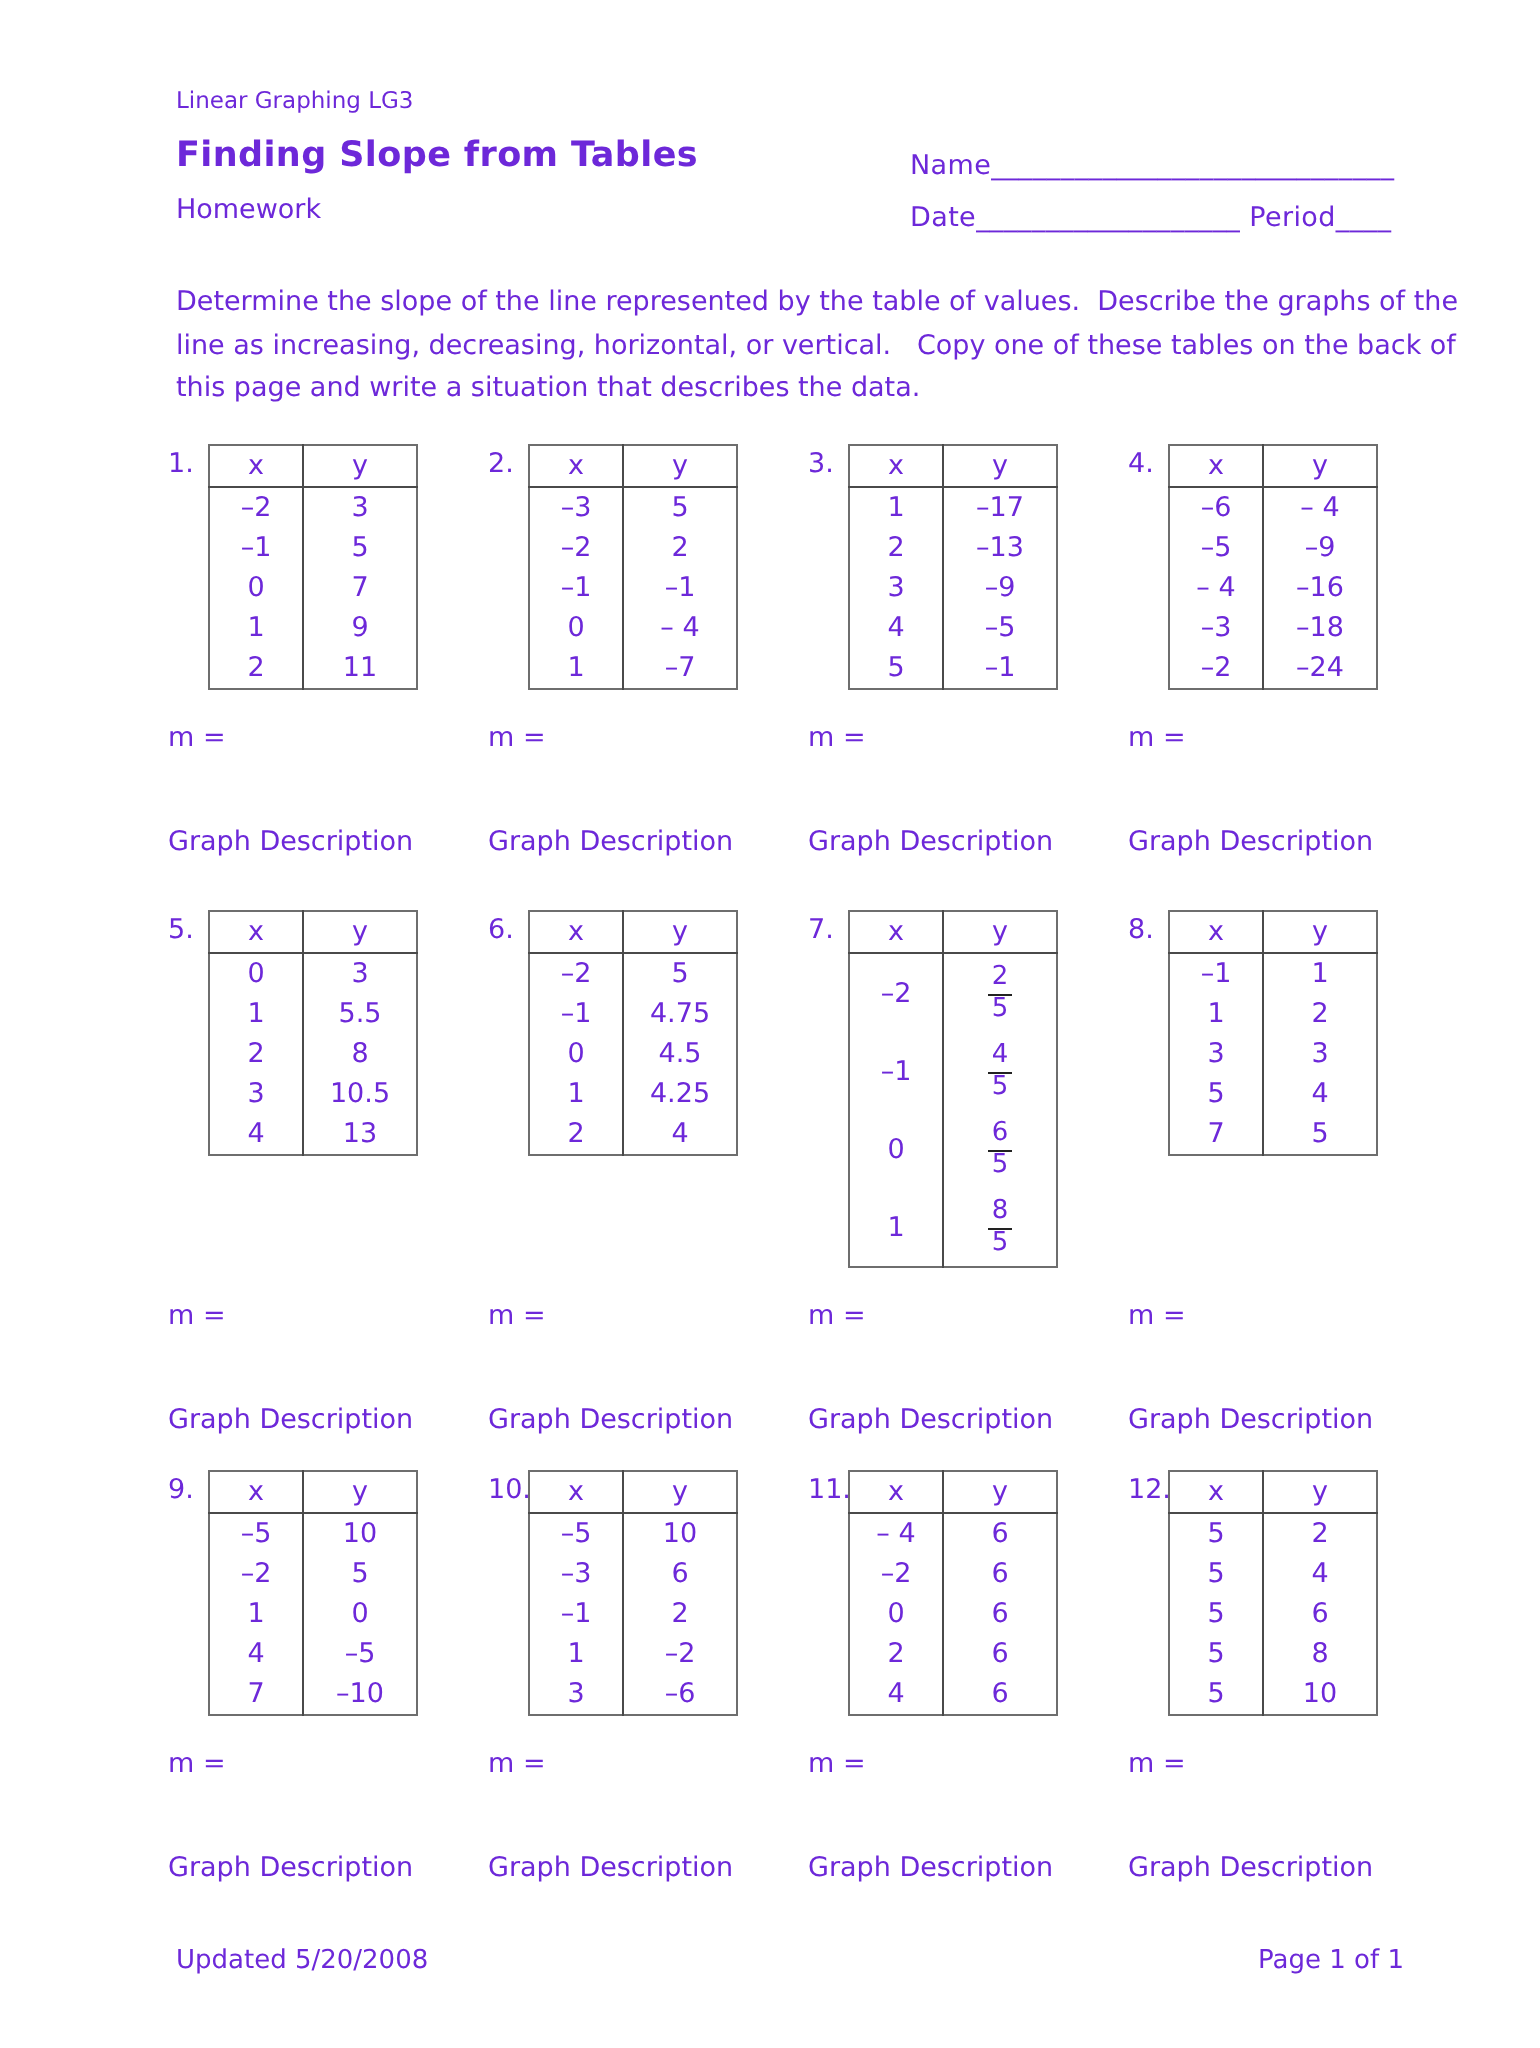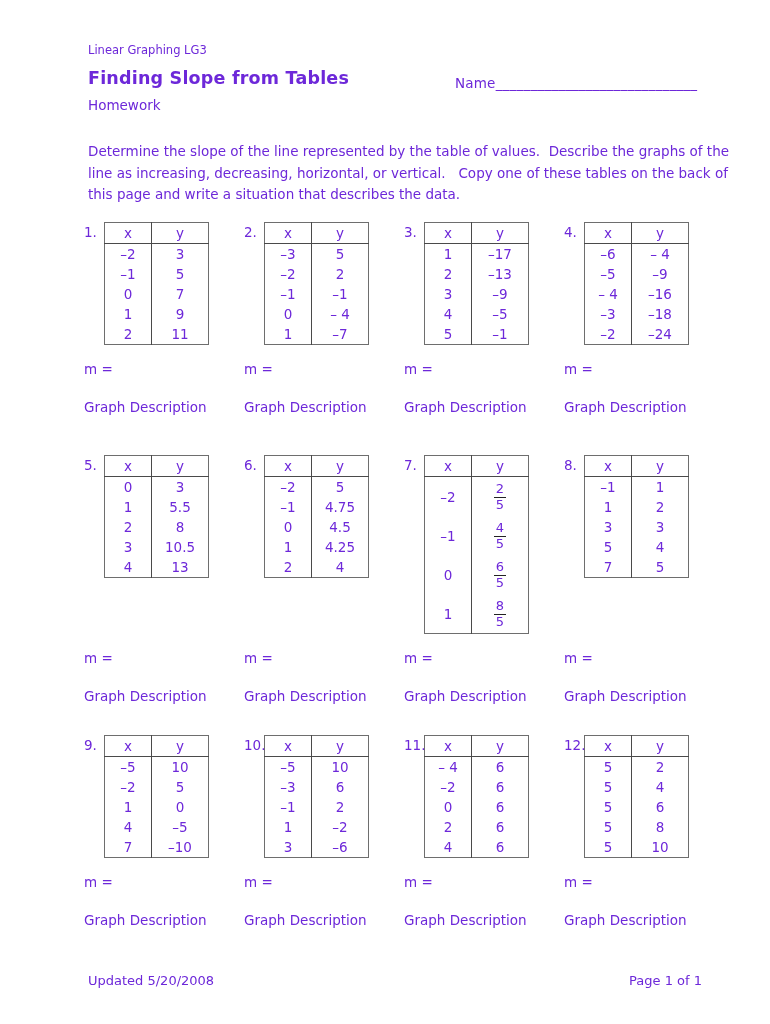--- a/index.html
+++ b/index.html
@@ -36,32 +36,33 @@
   .ptable th{width:46px;height:20px;border-bottom:1px solid #4a4a4a;}
   .ptable th + th{width:56px;}
   .ptable td{height:20px;width:46px;}
   .ptable td + td{width:56px;}
   .ptable th + th,.ptable td + td{border-left:1px solid #4a4a4a;}
   .ptable.tall td{height:39px;}
   .frac{display:inline-flex;flex-direction:column;align-items:center;line-height:1.12;font-size:13px;}
   .frac .fnum{border-bottom:1.2px solid #222;padding:0 2px;}
   .frac .fden{padding:0 2px;}
   .mrow{font-size:13.5px;margin-top:16px;}
-  .gdrow{font-size:13.5px;margin-top:22px;}
+  .gdrow{font-size:13.5px;margin-top:36px;}
   .footer-left{position:absolute;left:88px;top:973px;font-size:13px;}
   .footer-right{position:absolute;right:68px;top:973px;font-size:13px;}
 </style>
 </head>
 <body>
 
 <div class="page">
   <div class="course">Linear Graphing LG3</div>
   <div class="doc-title">Finding Slope from Tables</div>
   <div class="doc-subtitle">Homework</div>
   <div class="name-line">Name_____________________________</div>
+  <div class="date-line">Date___________________ Period____</div>
   <div class="instructions">Determine the slope of the line represented by the table of values.  Describe the graphs of the line as increasing, decreasing, horizontal, or vertical.   Copy one of these tables on the back of this page and write a situation that describes the data.</div>
   <div id="problems-area">
       <div class="section" style="top: 222px;">
         <div class="pcell">
           <span class="pnum">1.</span>
           <table class="ptable">
             <thead>
               <tr>
                 <th>x</th>
                 <th>y</th>

